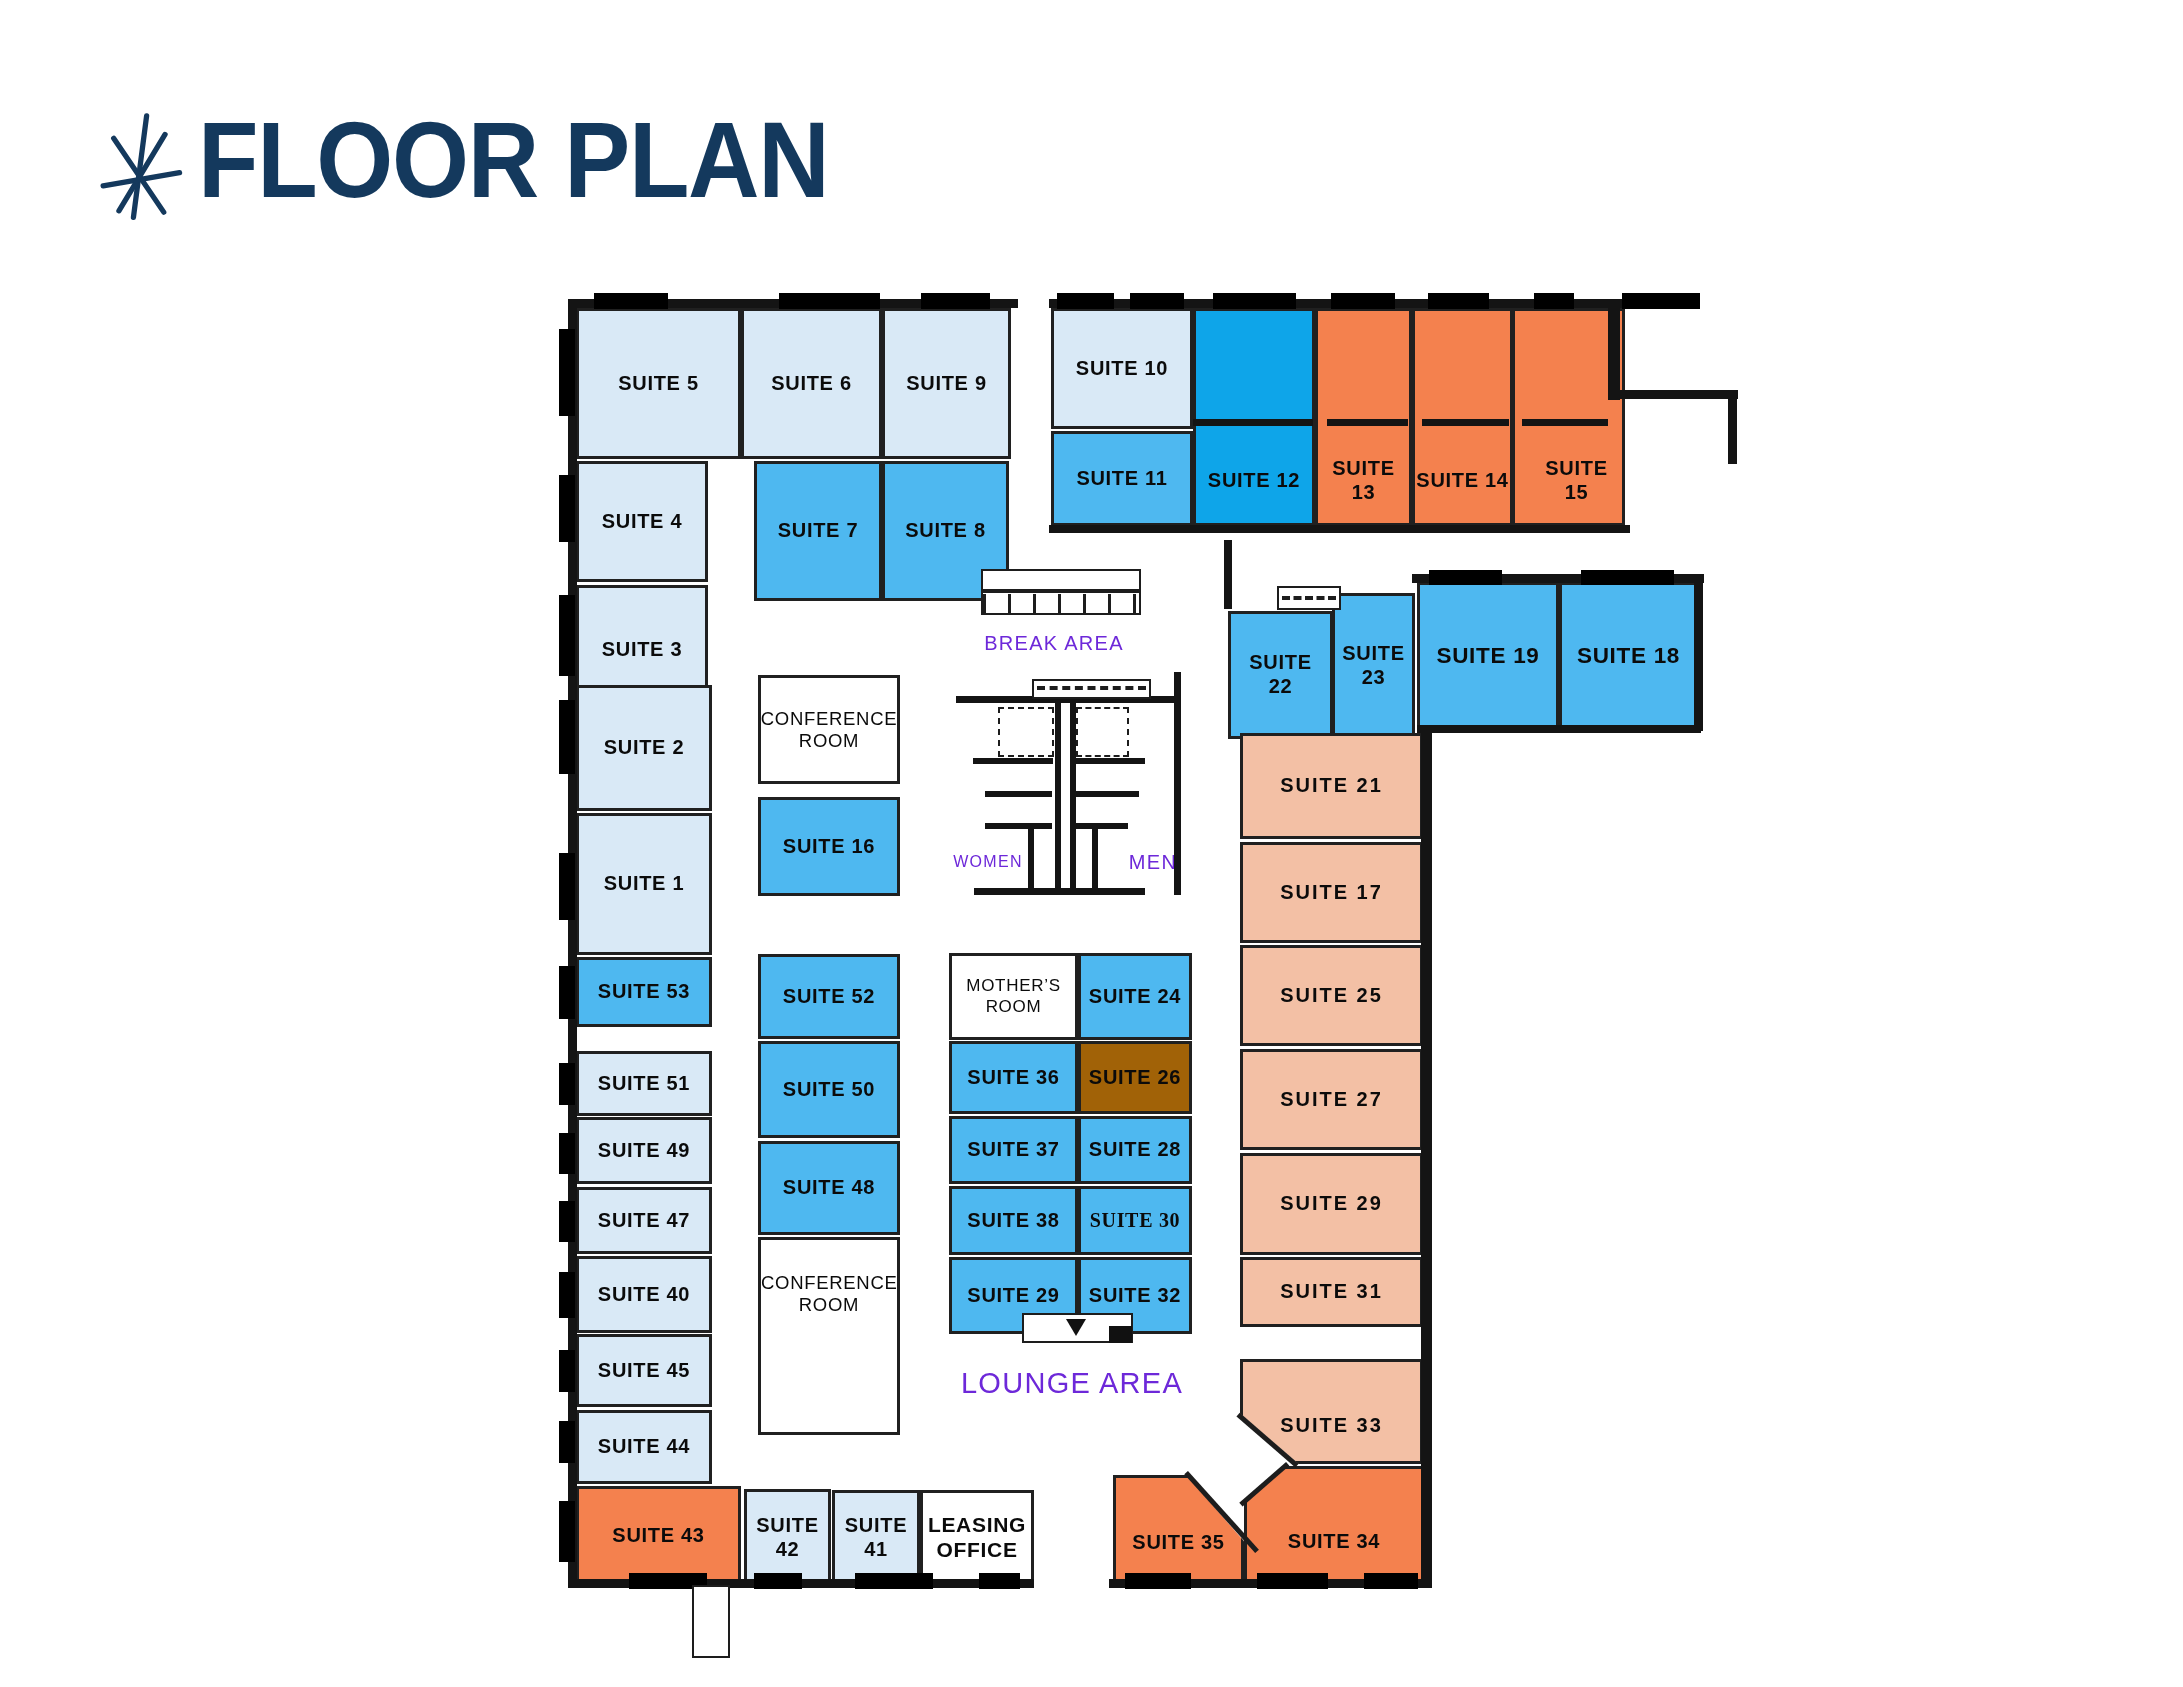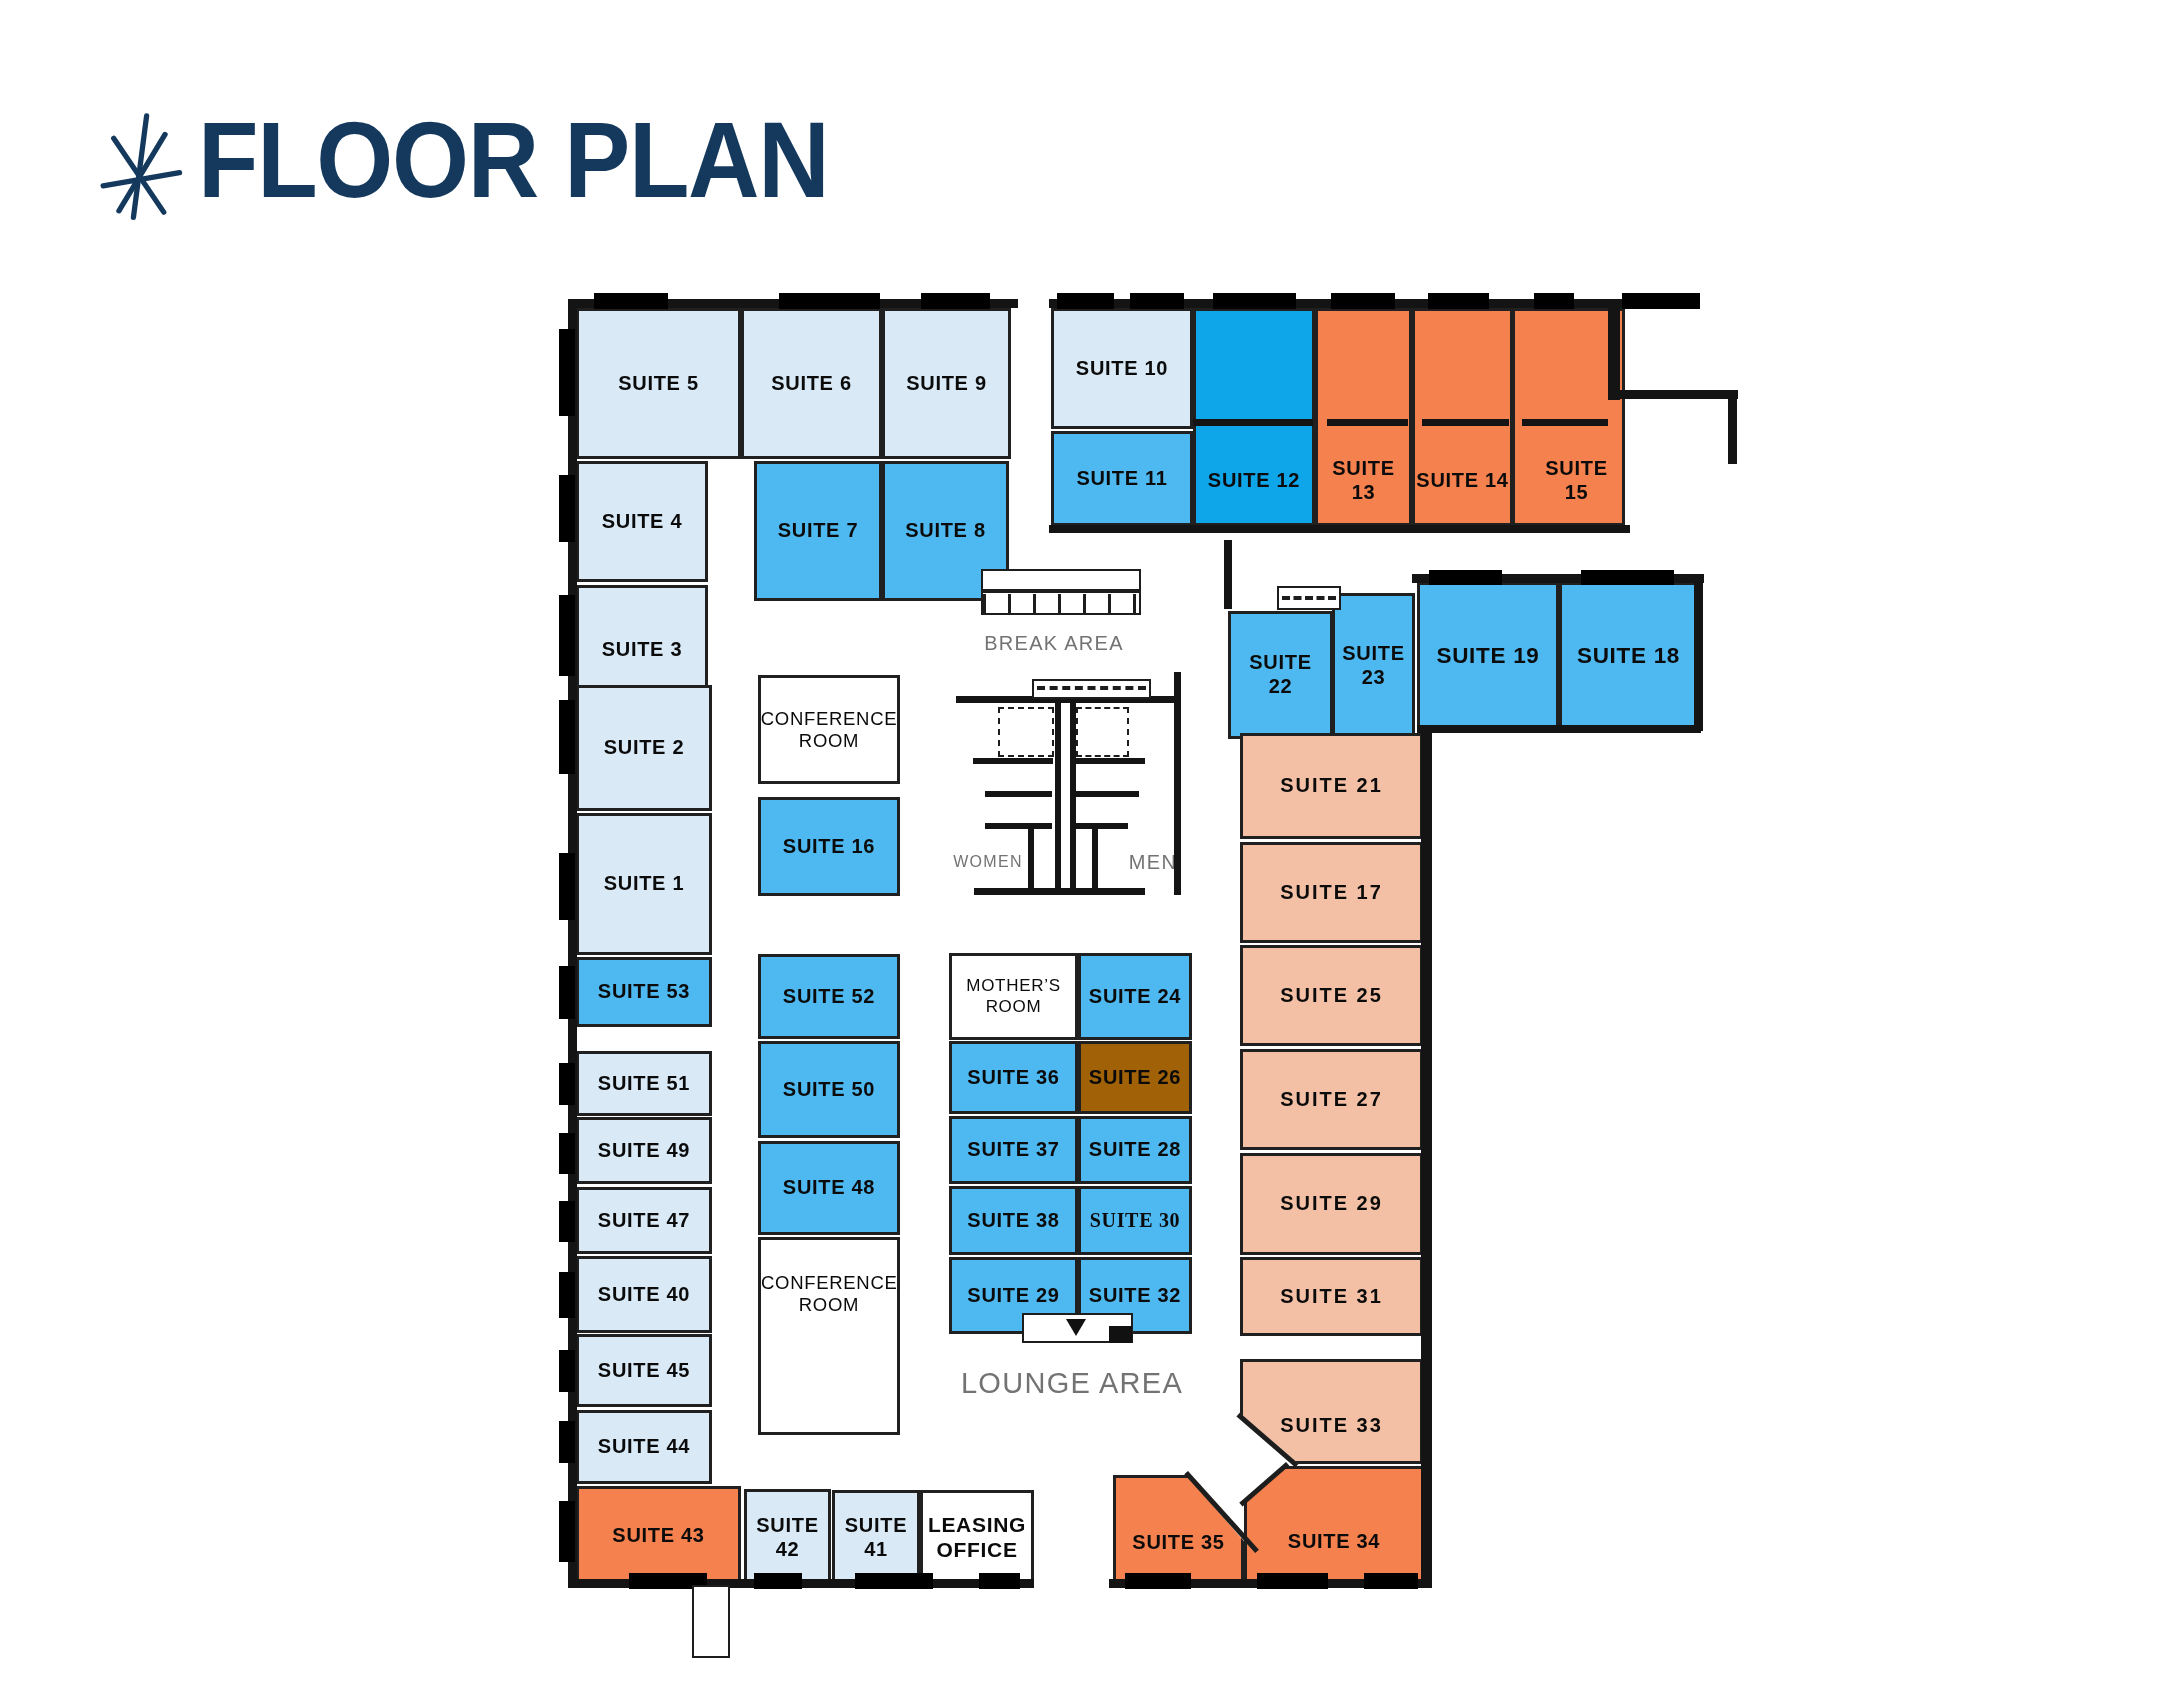--- a/index.html
+++ b/index.html
@@ -21,21 +21,21 @@
   
   .room{position:absolute;box-sizing:border-box;border:3.3px solid #202020;
         display:flex;align-items:center;justify-content:center;text-align:center;}
   .rlabel{font-weight:bold;font-size:20px;line-height:1.18;color:#0b0b0b;
           white-space:pre-line;letter-spacing:0.7px;}
   .rlabel.reg{font-weight:normal;}
   .rlabel.abs{position:absolute;left:0;right:0;transform:translateY(-50%);}
   .c-2pi .rlabel{letter-spacing:2px;}
 
   
-  .area-label{position:absolute;transform:translate(-50%,-50%);font-size:20px;color:#737373;
+  .area-label{position:absolute;transform:translate(-50%,-50%);font-size:20px;color:#6d28d9;
               letter-spacing:1.3px;white-space:nowrap;font-weight:normal;}
 
   
   .wall{position:absolute;background:#141414;}
   .stub{position:absolute;background:#000000;}
   .fix{position:absolute;box-sizing:border-box;border:2.6px solid #1d1d1d;background:#fff;}
   .fix.dashed{border:2.6px dashed #1d1d1d;}
   .fix.nofill{background:transparent;}
   .diag{position:absolute;height:5.3px;background:#1d1d1d;transform-origin:left center;}
   .tri{position:absolute;width:0;height:0;border-left:10.6px solid transparent;
@@ -125,21 +125,21 @@
       </div>
       <div class="room c-2pi" style="left: 1240px; top: 945px; width: 183px; height: 101px; background: rgb(243, 192, 165);">
         <div class="rlabel">SUITE 25</div>
       </div>
       <div class="room c-2pi" style="left: 1240px; top: 1049px; width: 183px; height: 101px; background: rgb(243, 192, 165);">
         <div class="rlabel">SUITE 27</div>
       </div>
       <div class="room c-2pi" style="left: 1240px; top: 1153px; width: 183px; height: 102px; background: rgb(243, 192, 165);">
         <div class="rlabel">SUITE 29</div>
       </div>
-      <div class="room c-2pi" style="left: 1240px; top: 1257px; width: 183px; height: 79px; background: rgb(243, 192, 165);">
+      <div class="room c-2pi" style="left: 1240px; top: 1257px; width: 183px; height: 70px; background: rgb(243, 192, 165);">
         <div class="rlabel">SUITE 31</div>
       </div>
       <div class="room c-2pi" style="left: 1240px; top: 1359px; width: 183px; height: 105px; background: rgb(243, 192, 165); clip-path: polygon(0px 0px, 100% 0px, 100% 100%, 32% 100%, 0px 52%);">
         <div class="rlabel abs" style="top: 64px;">SUITE 33</div>
       </div>
       <div class="room c-2pe" style="left: 1244px; top: 1466px; width: 180px; height: 116px; background: rgb(244, 129, 78); clip-path: polygon(0px 32%, 24% 0px, 100% 0px, 100% 100%, 0px 100%);">
         <div class="rlabel abs" style="top: 73px;">SUITE 34</div>
       </div>
       <div class="room c-2pe" style="left: 1113px; top: 1475px; width: 131px; height: 107px; background: rgb(244, 129, 78); clip-path: polygon(0px 0px, 56% 0px, 100% 62%, 100% 100%, 0px 100%);">
         <div class="rlabel abs" style="top: 65px;">SUITE 35</div>

